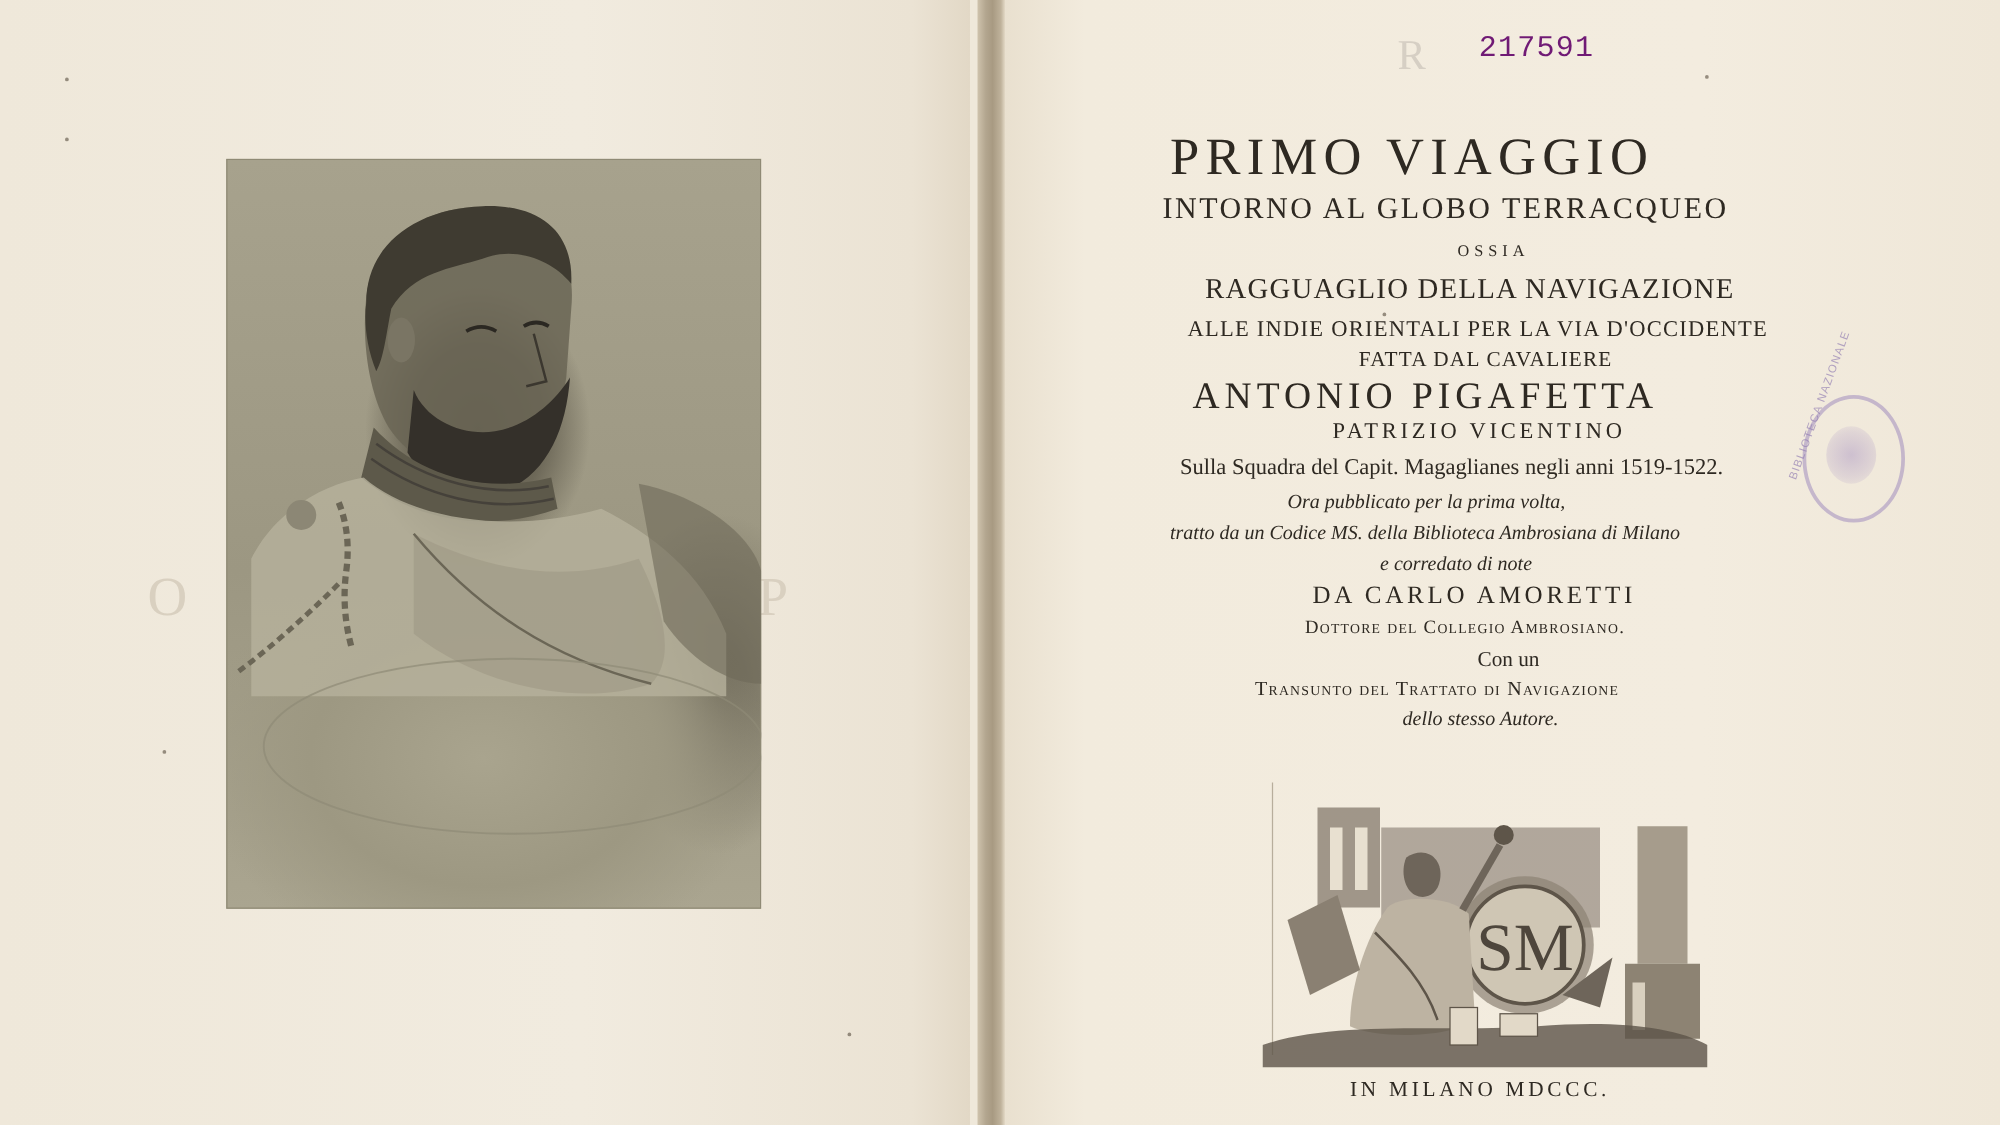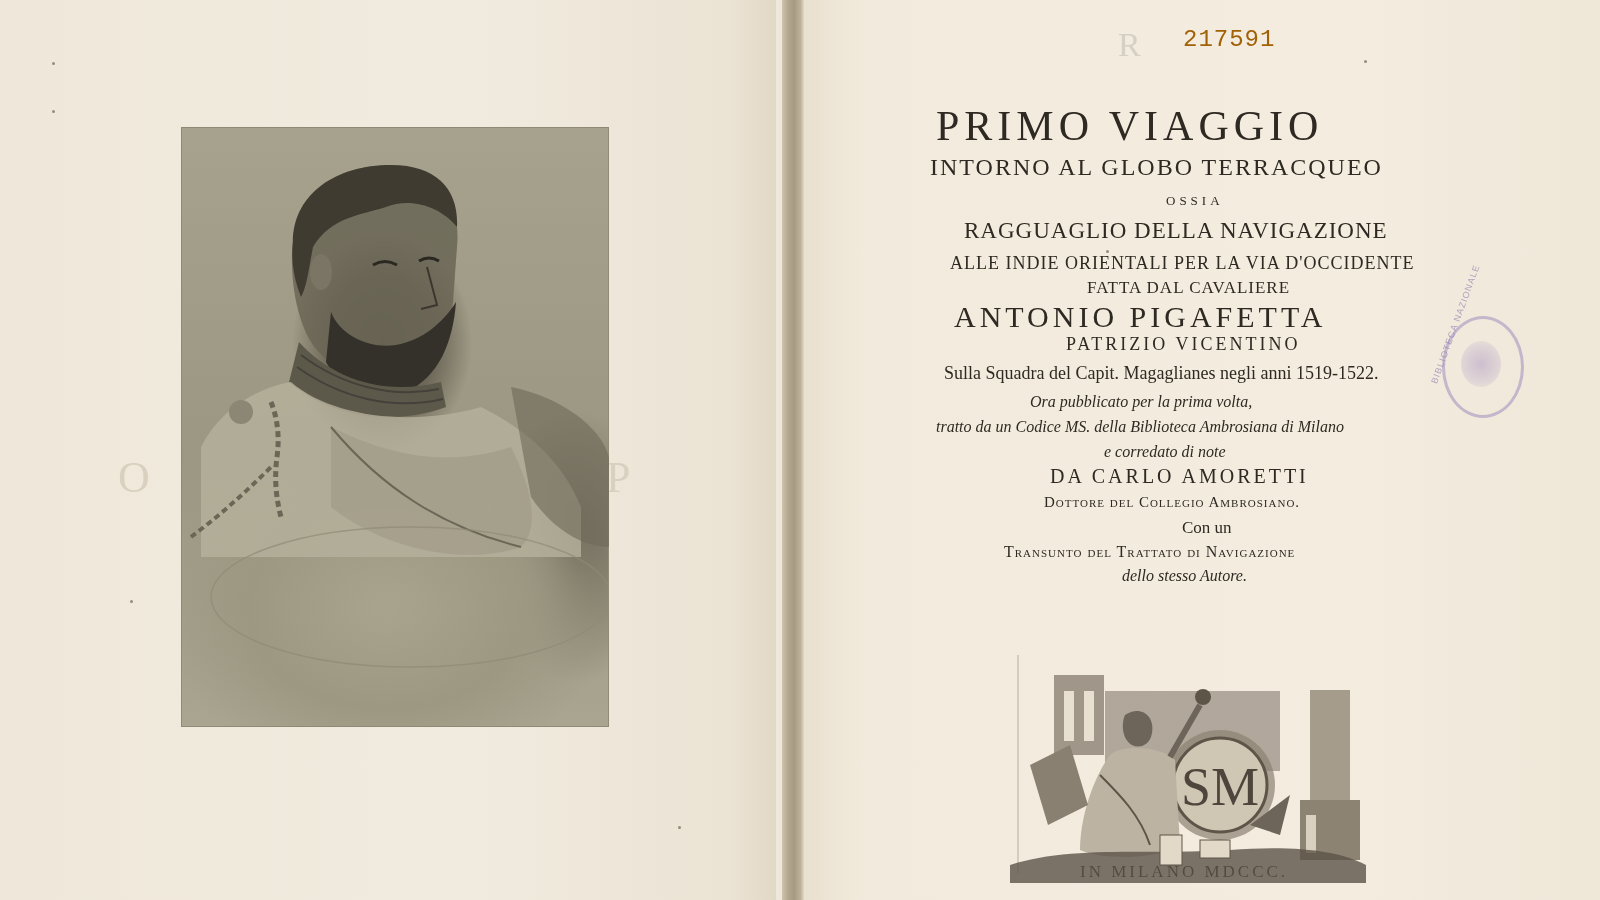--- a/index.html
+++ b/index.html
@@ -37,21 +37,21 @@
   .portrait svg { position:absolute; left:0; top:0; }
 
   
   .ghost { position:absolute; color:#d9d0c0; font-size:44px; letter-spacing:6px; }
   .shelfmark-r {
     position:absolute; left:1118px; top:26px; font-family:"Liberation Serif", serif;
     font-size:34px; color:#d6cfc4;
   }
   .shelfmark-num {
     position:absolute; left:1183px; top:26px; font-family:"Liberation Mono", monospace;
-    font-size:24px; color:#a16207; letter-spacing:1px;
+    font-size:24px; color:#701a75; letter-spacing:1px;
   }
   .right-text { position:absolute; left:804px; width:661px; top:0; height:900px; }
   .line { position:absolute; width:796px; text-align:left; left:0; }
   .t-main { font-size:42px; letter-spacing:5px; top:102px; left:132px; }
   .t-sub1 { font-size:24px; letter-spacing:2px; top:154px; left:126px; }
   .t-ossia { font-size:13px; letter-spacing:4px; top:193px; left:362px; }
   .t-ragg { font-size:23px; letter-spacing:1px; top:218px; left:160px; }
   .t-alle { font-size:18px; letter-spacing:1px; top:253px; left:146px; font-variant:small-caps; }
   .t-fatta { font-size:17px; letter-spacing:1px; top:278px; left:283px; }
   .t-anton { font-size:30px; letter-spacing:4px; top:300px; left:150px; }
@@ -61,21 +61,21 @@
   .t-tratto { font-size:16px; font-style:italic; top:418px; left:132px; }
   .t-corr { font-size:16px; font-style:italic; top:443px; left:300px; }
   .t-da { font-size:20px; letter-spacing:3px; top:465px; left:246px; }
   .t-dott { font-size:15px; letter-spacing:1px; top:494px; left:240px; font-variant:small-caps; }
   .t-con { font-size:17px; top:518px; left:378px; }
   .t-trans { font-size:16px; letter-spacing:1px; top:543px; left:200px; font-variant:small-caps; }
   .t-dello { font-size:16px; font-style:italic; top:567px; left:318px; }
   .t-impr { font-size:17px; letter-spacing:3px; top:862px; left:276px; }
 
   
-  .vignette { position:absolute; left:1010px; top:645px; width:356px; height:238px; }
+  .vignette { position:absolute; left:1010px; top:616px; width:356px; height:238px; }
 
   
   .stamp {
     position:absolute; left:1442px; top:316px; width:76px; height:96px;
     border:3px solid rgba(160,140,190,.55); border-radius:50%;
   }
   .stamp-inner {
     position:absolute; left:16px; top:22px; width:40px; height:46px; border-radius:50%;
     background: radial-gradient(circle, rgba(170,150,195,.5) 0%, rgba(170,150,195,.25) 60%, rgba(0,0,0,0) 100%);
   }

